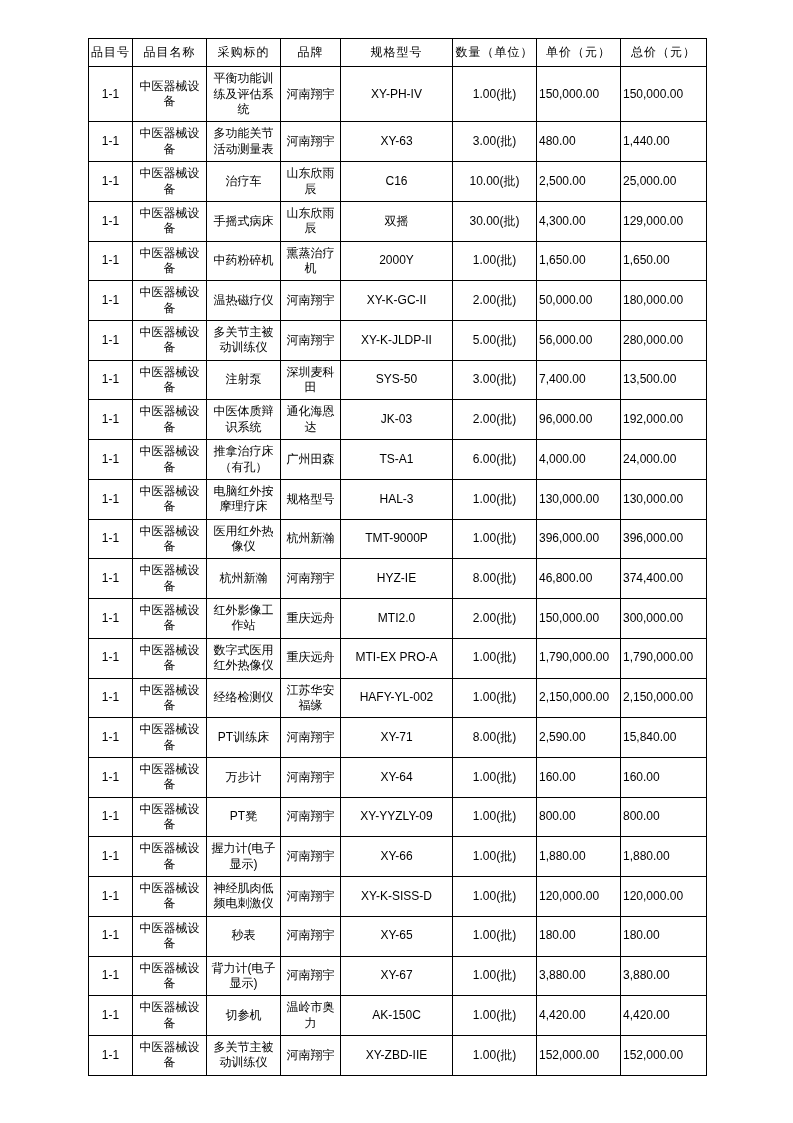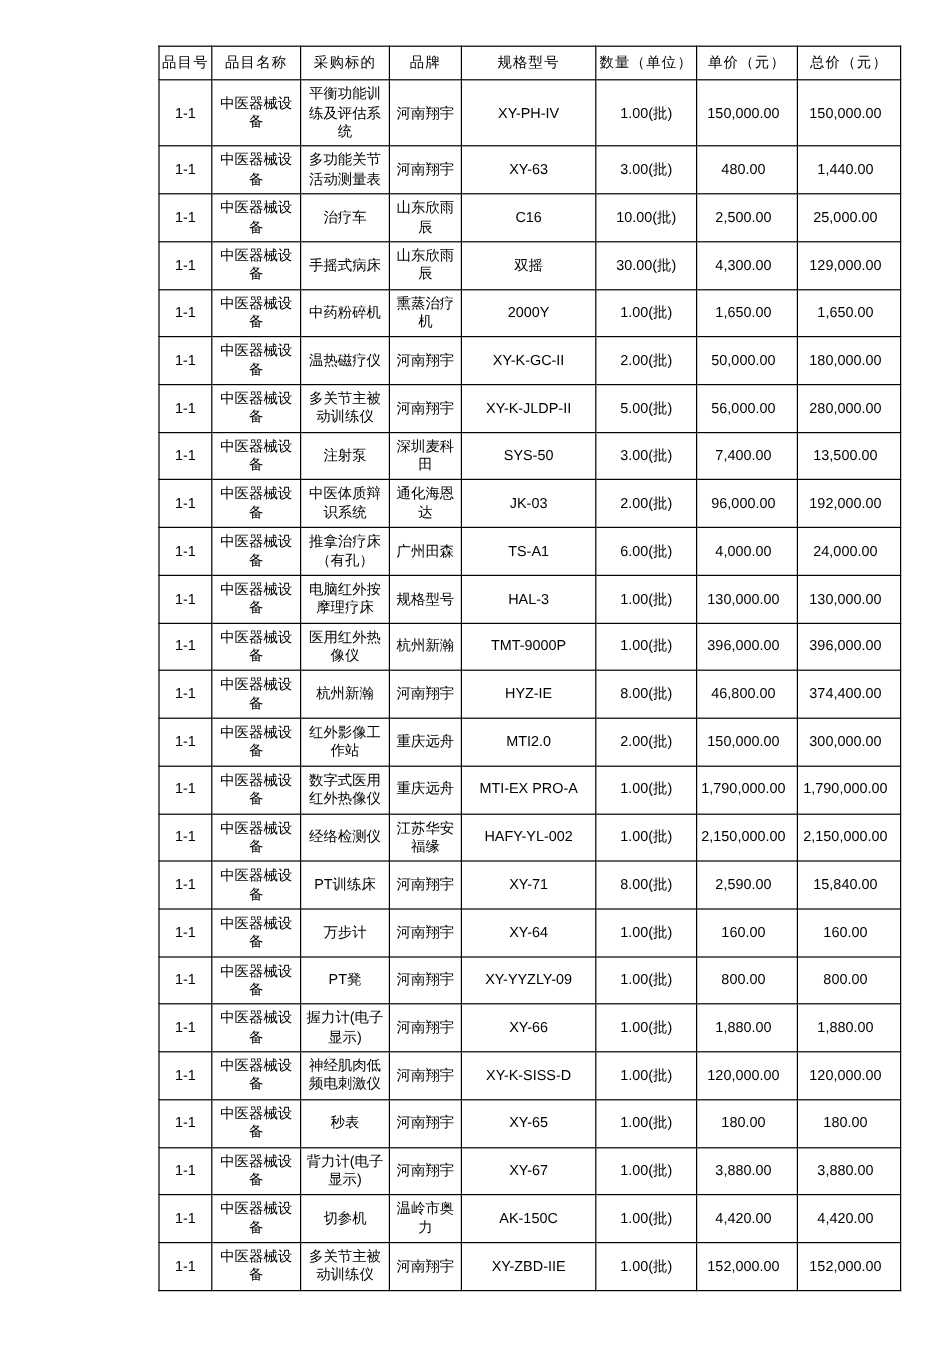--- a/index.html
+++ b/index.html
@@ -18,21 +18,20 @@
   }
   table.ptable {
     position: absolute;
     left: 88px;
     top: 38px;
     width: 618px;
     border-collapse: collapse;
     table-layout: fixed;
     font-size: 12px;
     line-height: 1.28;
-    margin-left: 44px;
   }
   .ptable th, .ptable td {
     border: 1px solid #000000;
     padding: 4px 2px;
     text-align: center;
     vertical-align: middle;
     font-weight: normal;
     word-break: break-all;
     overflow: hidden;
   }
@@ -49,21 +48,21 @@
   col.c6 { width: 84px; }
   col.c7 { width: 84px; }
   col.c8 { width: 86px; }
   
   .ptable td.c5, .ptable td.c6, .ptable td.c7, .ptable td.c8 {
     white-space: nowrap;
     word-break: normal;
   }
   
   .ptable td.c7, .ptable td.c8 {
-    text-align: center;
+    text-align: left;
     padding-right: 8px;
   }
 </style>
 </head>
 <body>
 
 <div class="page">
   <table class="ptable">
     <colgroup>
       <col class="c1">

